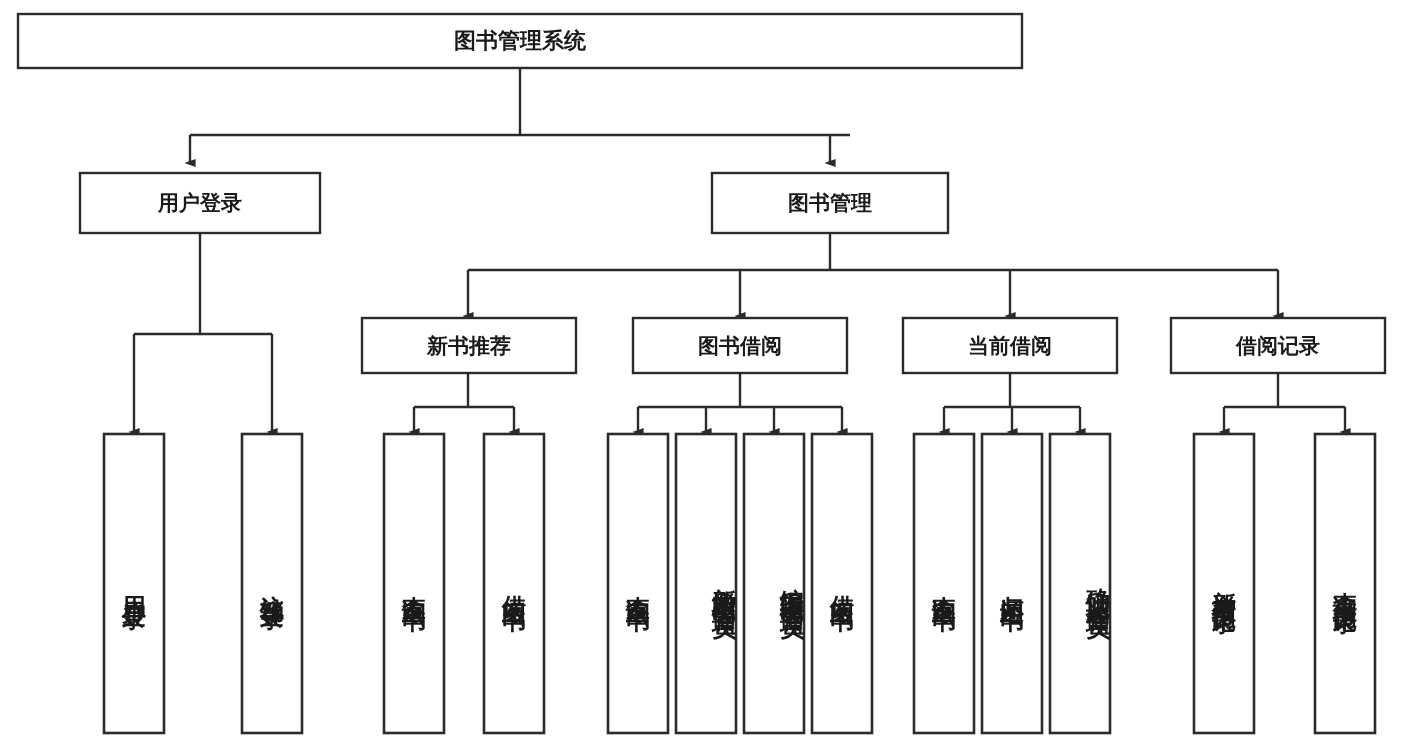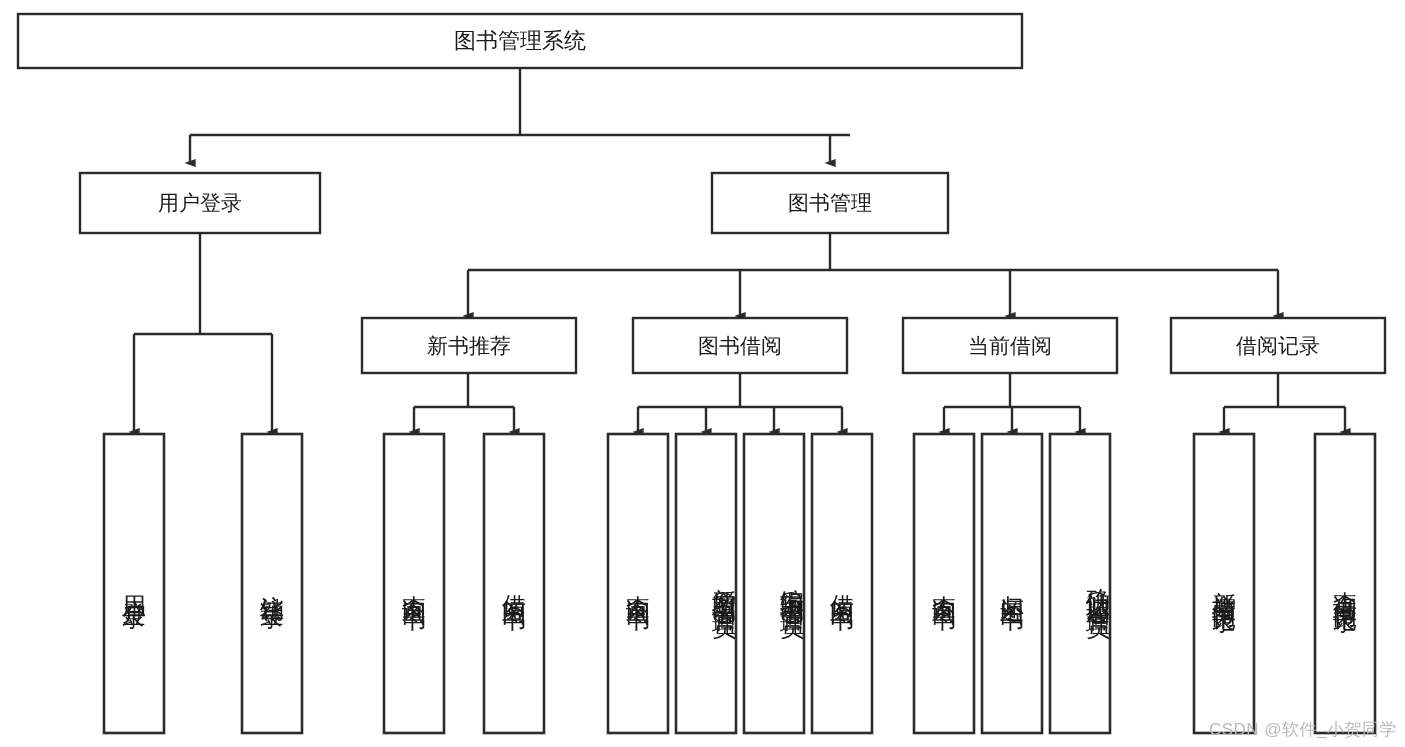--- a/index.html
+++ b/index.html
@@ -12,20 +12,21 @@
     height: 747px;
     font-family: "Liberation Sans", "DejaVu Sans", sans-serif;
     overflow: hidden;
     position: relative;
   }
   #diagram-root {
     position: absolute;
     left: 0; top: 0;
     width: 1405px;
     height: 747px;
+    font-weight: bold;
   }
   svg#flow {
     display: block;
     width: 1405px;
     height: 747px;
   }
   .node-rect {
     fill: #ffffff;
     stroke: #2b2b2b;
     stroke-width: 2.4;
@@ -213,14 +214,13 @@
   <div class="leaf-label centered" style="left:608px; top:434px; width:60px; height:299px;">查询图书</div>
   <div class="leaf-label topped" style="left:676px; top:434px; width:60px; height:299px;">新增图书（管理员）</div>
   <div class="leaf-label topped" style="left:744px; top:434px; width:60px; height:299px;">编辑图书（管理员）</div>
   <div class="leaf-label centered" style="left:812px; top:434px; width:60px; height:299px;">借阅图书</div>
   <div class="leaf-label centered" style="left:914px; top:434px; width:60px; height:299px;">查询图书</div>
   <div class="leaf-label centered" style="left:982px; top:434px; width:60px; height:299px;">归还图书</div>
   <div class="leaf-label topped" style="left:1050px; top:434px; width:60px; height:299px;">确认归还（管理员）</div>
   <div class="leaf-label centered" style="left:1194px; top:434px; width:60px; height:299px;">新增借阅记录</div>
   <div class="leaf-label centered" style="left:1315px; top:434px; width:60px; height:299px;">查询借阅记录</div>
 
-  <div id="watermark">CSDN @软件_小贺同学</div>
 </div>
 
 </body></html>

